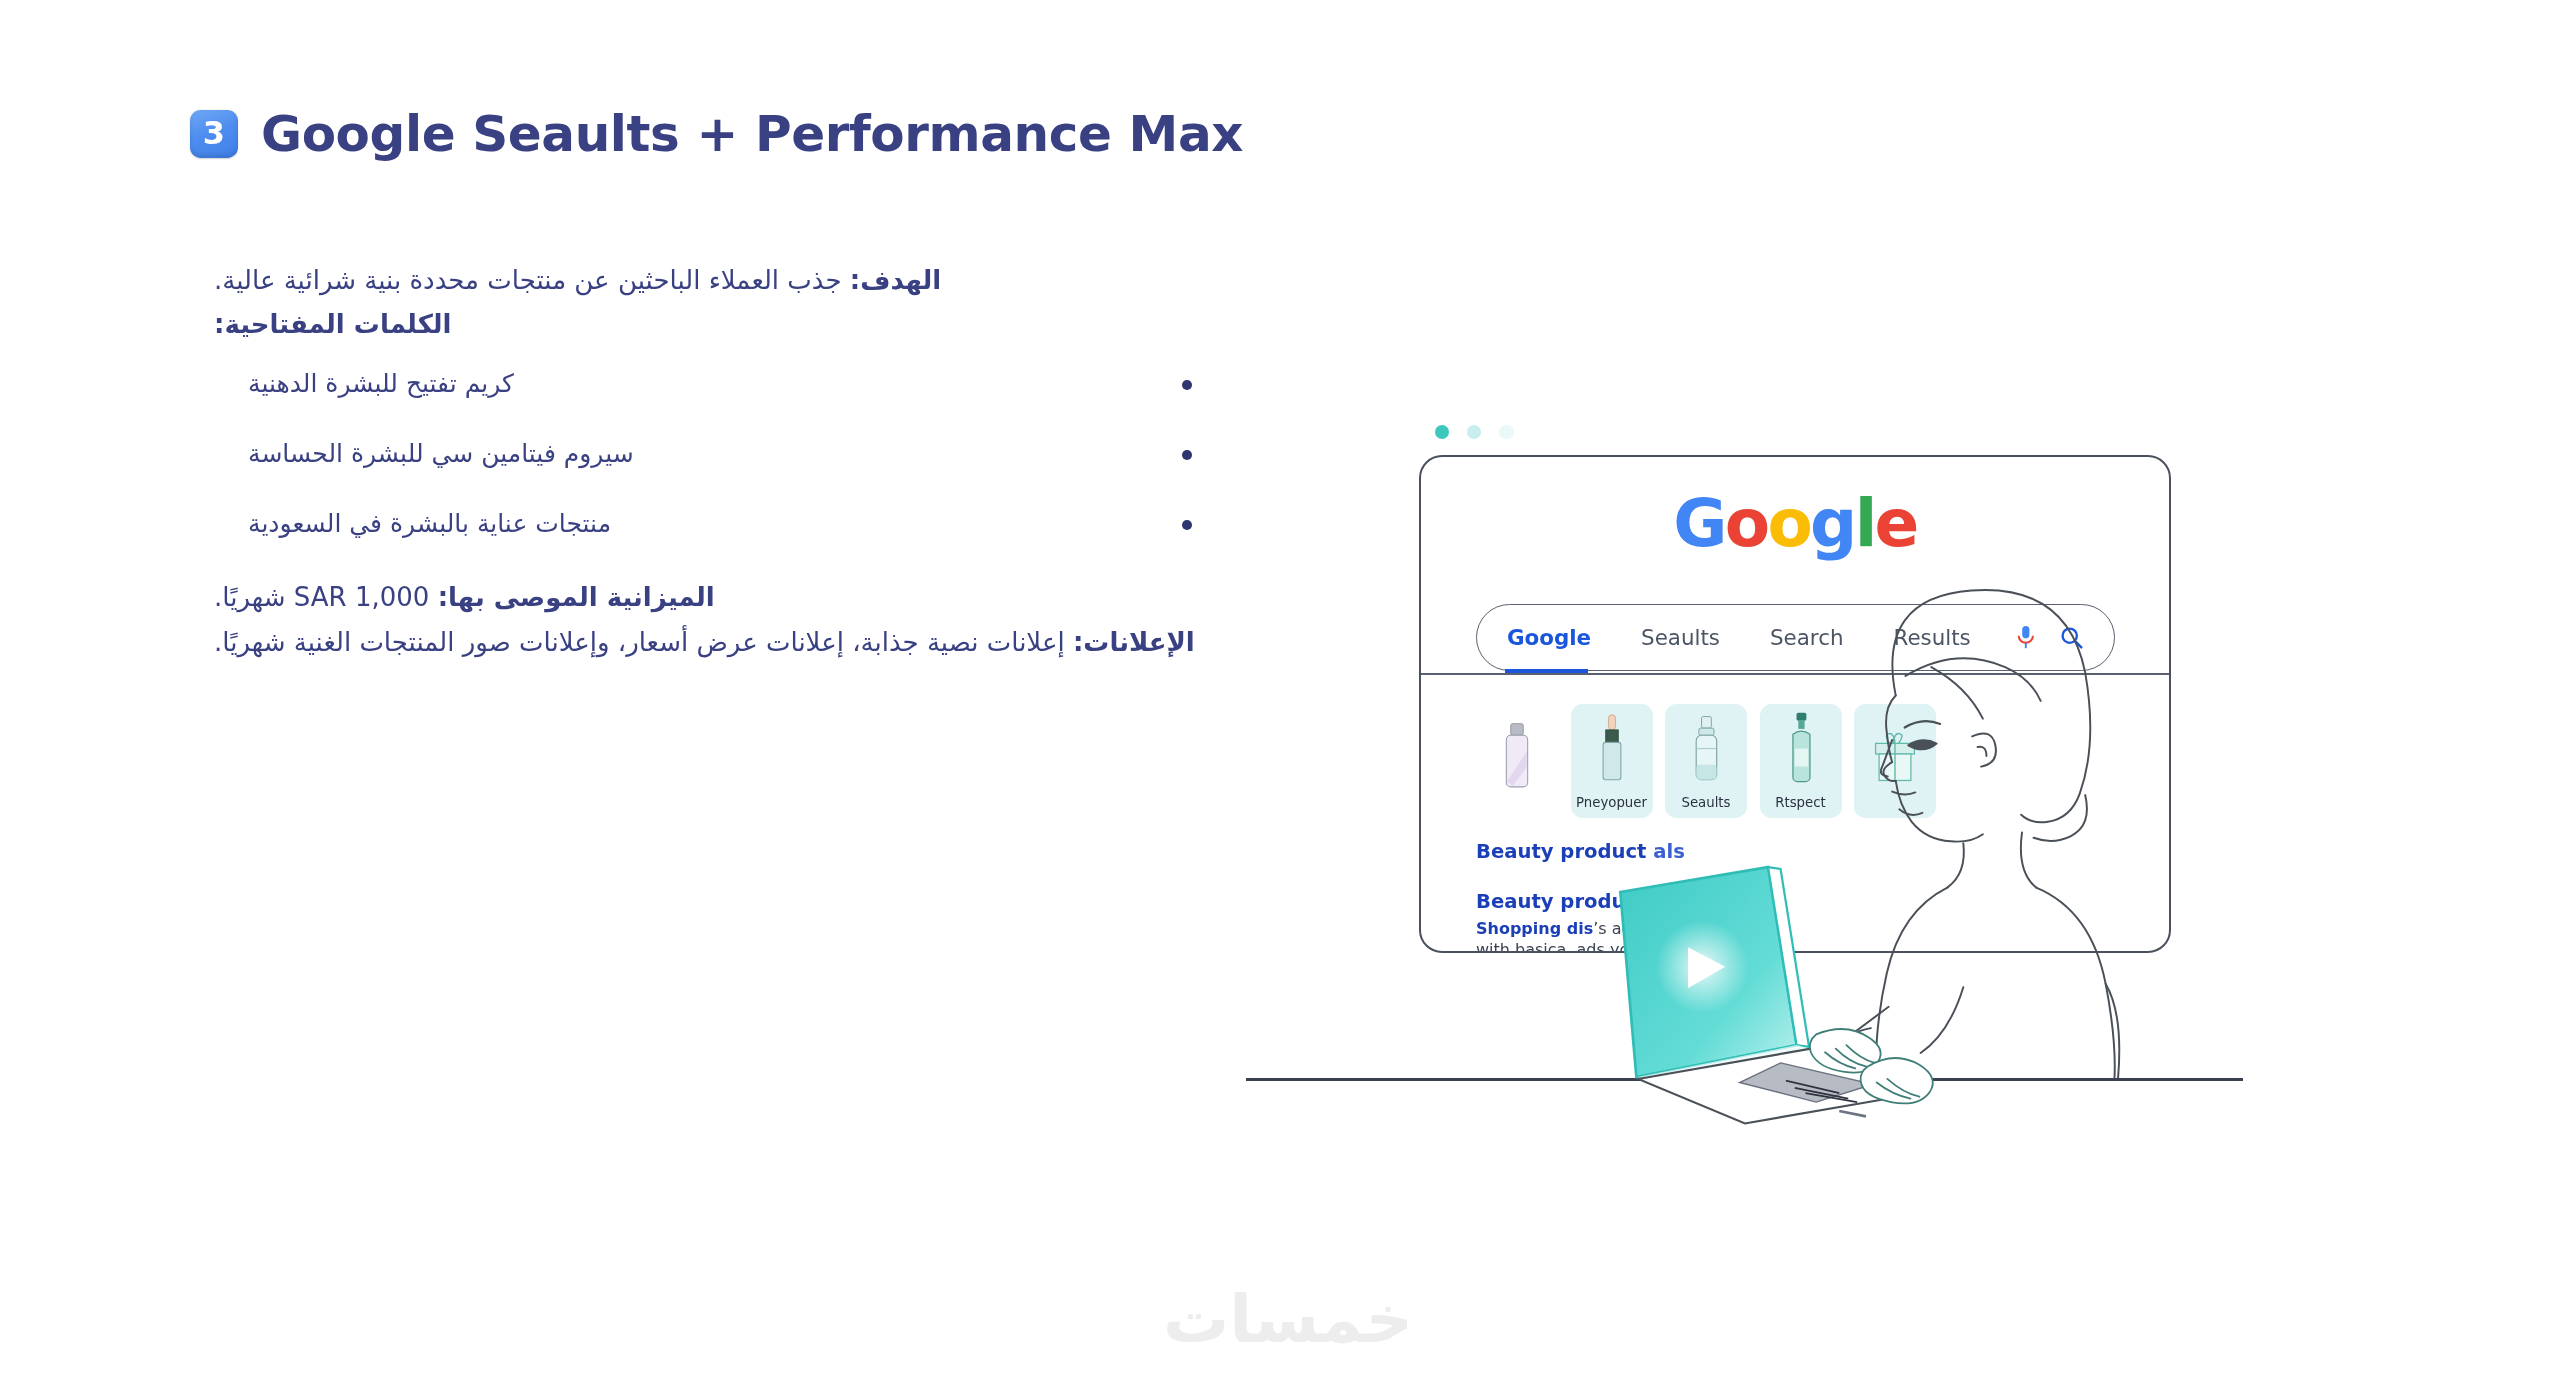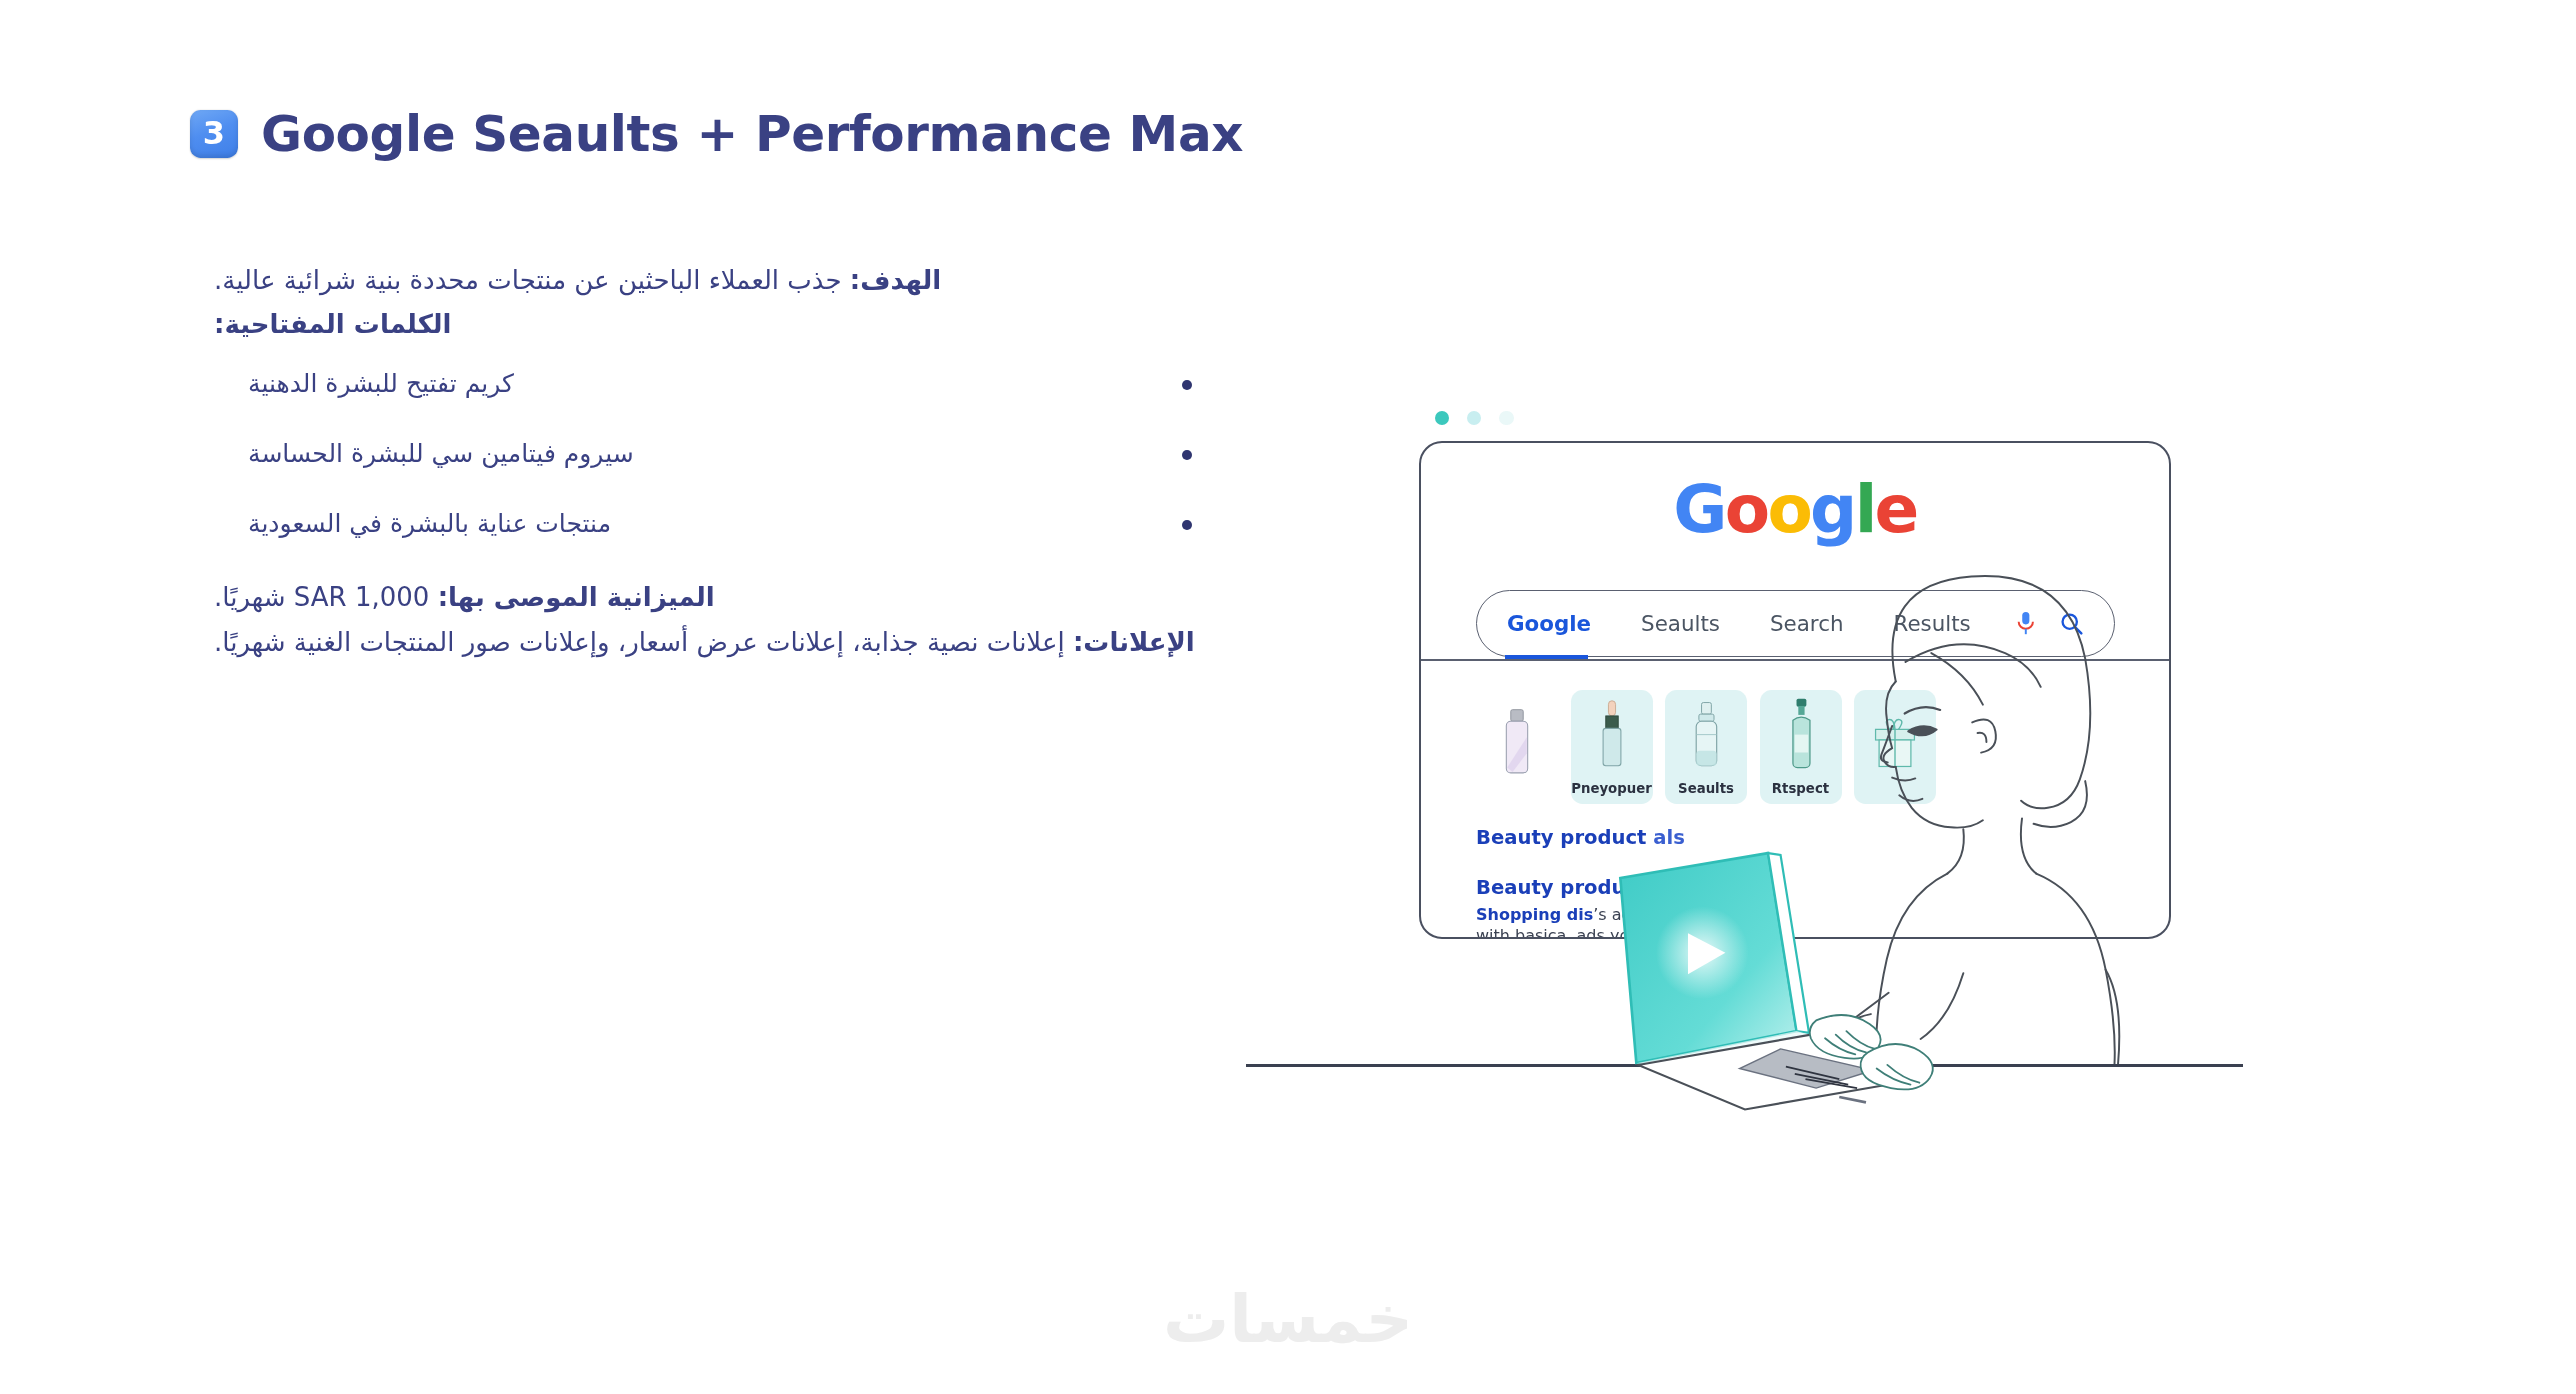--- a/index.html
+++ b/index.html
@@ -60,21 +60,21 @@
   .budget{
     font-size:26px;line-height:1.45;margin:12.5px 0 7.1px 0;color:#3a4183;
   }
   .budget b{font-weight:700;}
   .ads{
     font-size:26px;line-height:1.5;margin:0;color:#3a4183;
   }
   .ads b{font-weight:700;}
 
   
-  .illus{position:absolute;left:1317px;top:374px;width:925px;height:739px;}
+  .illus{position:absolute;left:1317px;top:388px;width:925px;height:739px;}
 
   .dots{position:absolute;left:118px;top:37px;display:flex;gap:18px;}
   .dot{width:14.2px;height:14.2px;border-radius:50%;}
   .dot.d1{background:#3cc8bd;}
   .dot.d2{background:#c8eef0;}
   .dot.d3{background:#eaf8f8;}
 
   .browser{
     position:absolute;left:102px;top:67px;width:752px;height:498px;
     border:2.2px solid #4a5060;border-radius:23px;
@@ -113,21 +113,21 @@
 
   
   .prod-row{
     position:absolute;left:55px;top:247px;display:flex;gap:12.5px;align-items:flex-start;
   }
   .prod{
     width:82px;height:114px;border-radius:11.6px;
     display:flex;flex-direction:column;align-items:center;justify-content:flex-end;
     padding-bottom:8px;box-sizing:border-box;position:relative;
   }
-  .prod.tinted{background:#dff3f4;font-weight:bold;}
+  .prod.tinted{background:#dff3f4;}
   .prod .cap{font-size:13.3px;color:#2b3140;font-family:"DejaVu Sans",sans-serif;}
   .prod .art{flex:1;display:flex;align-items:center;justify-content:center;width:100%;}
 
   .results{position:absolute;left:55px;top:383px;width:463px;}
   .r-head{font-size:19.6px;font-weight:700;color:#1a3fb8;margin-bottom:4.4px;
           font-family:"DejaVu Sans",sans-serif;}
   .r-head .muted{color:#3a5fd0;font-weight:600;}
   .r-sub{font-size:16px;color:#3b4252;line-height:1.35;
          font-family:"DejaVu Sans",sans-serif;}
   .r-sub b{color:#1a3fb8;font-weight:700;}

